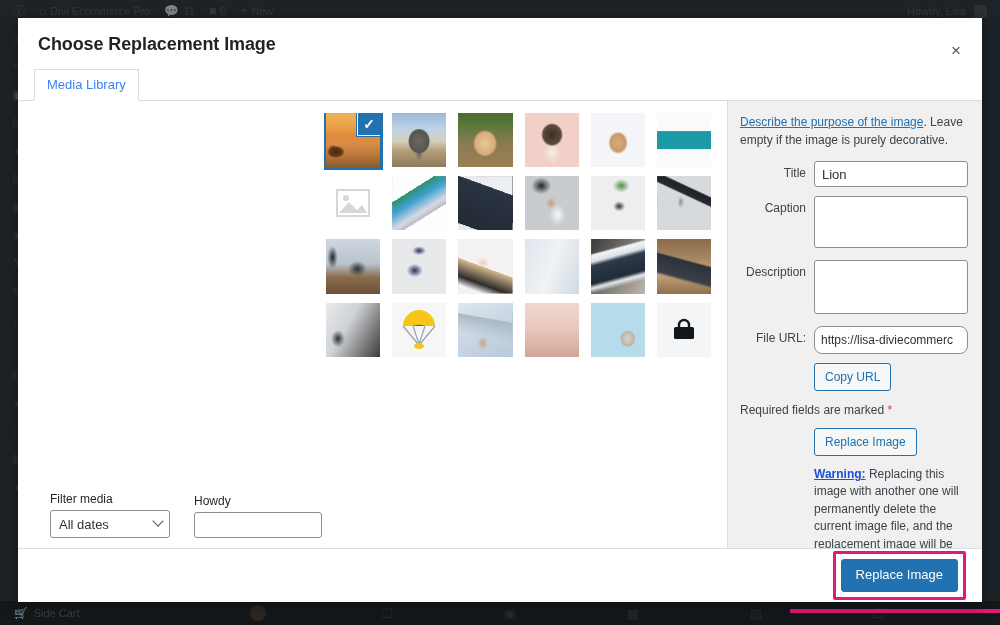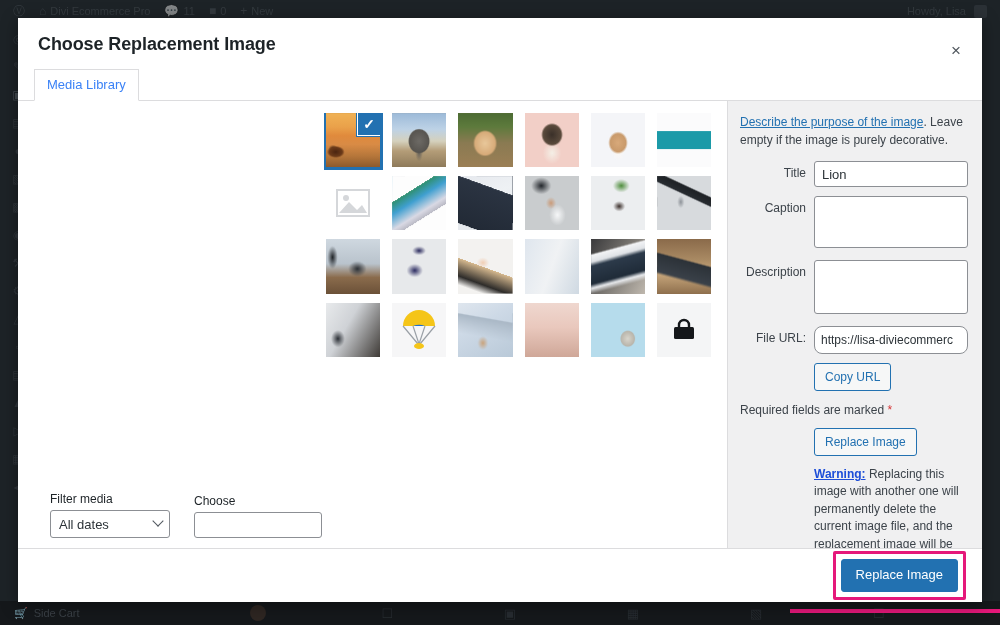--- a/index.html
+++ b/index.html
@@ -375,21 +375,21 @@
           <label class="filter-label">Filter media</label>
           <div class="select-wrap">
             <select class="media-select">
               <option>All dates</option>
             </select>
             <span class="select-chev"></span>
           </div>
         </div>
         <div class="filter-spacer"></div>
         <div class="search-group">
-          <label class="search-label">Choose</label>
+          <label class="search-label">Howdy</label>
           <input class="search-input" type="text" value="" style="">
         </div>
       </div>
 
       <div class="grid-scroll">
         <div class="grid">
 
           <div class="thumb selected">
             <div class="art" style="background-image:linear-gradient(180deg,#f0b255 0%,#eaa14a 26%,#e08a3c 42%,#d98b45 58%,#b5763a 80%,#8d5a2c 100%);"></div>
             <div class="art" style="background-image:radial-gradient(ellipse 22% 15% at 18% 72%, #4a2410 0%, #6b3a19 55%, rgba(160,100,50,0) 75%),

